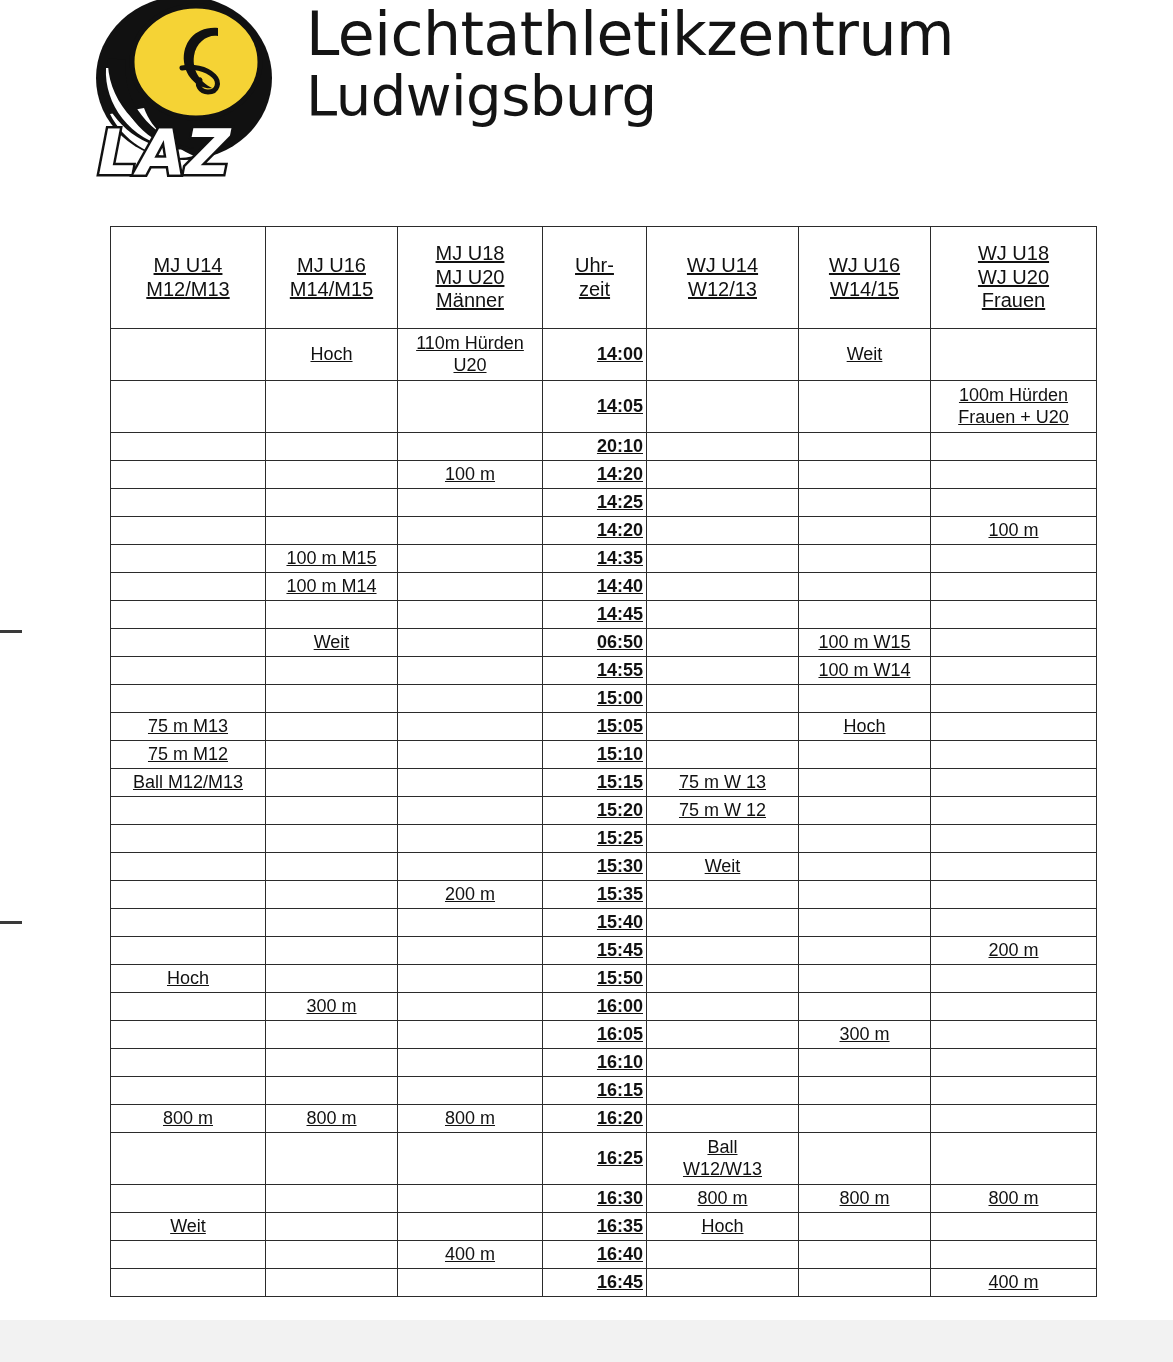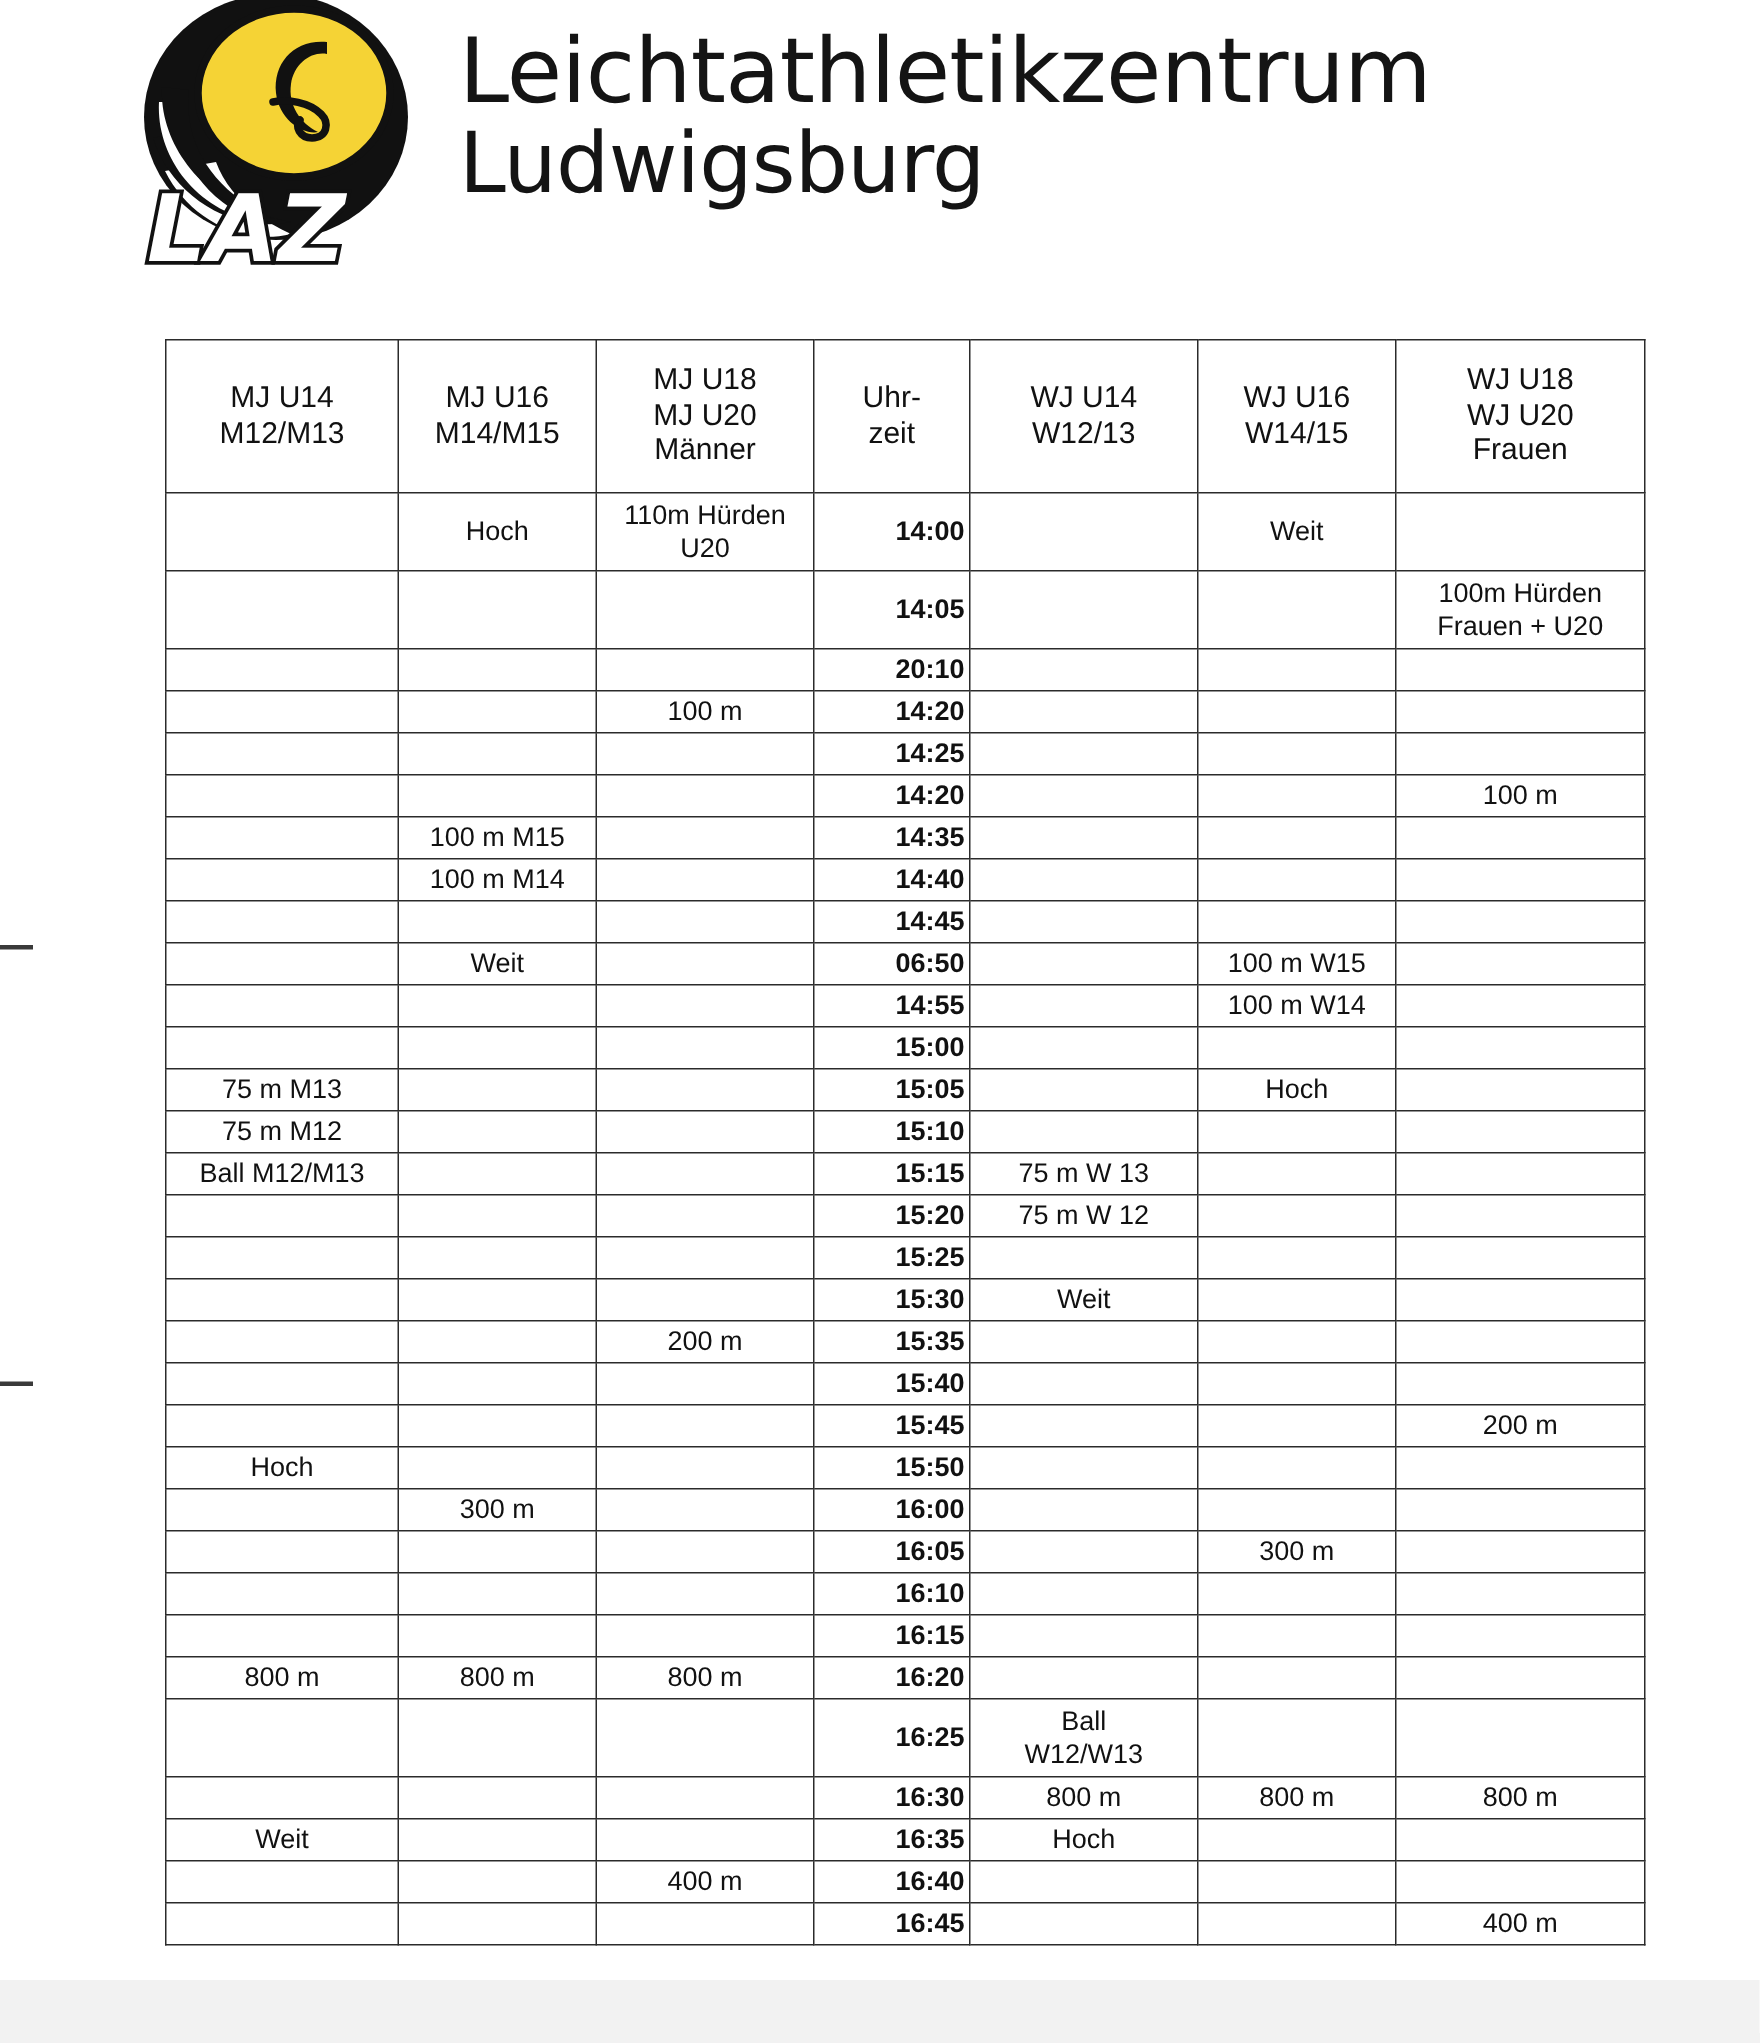--- a/index.html
+++ b/index.html
@@ -39,38 +39,39 @@
     width: 200px;
     height: 200px;
     position: relative;
     flex: none;
     margin-top: -4px;
   }
   .logo svg { display: block; }
 
   .title-block {
     margin-left: 20px;
-    margin-top: 18px;
+    margin-top: 4px;
   }
   .title-line {
     font-family: "DejaVu Sans", sans-serif;
     font-weight: 400;
     color: #141414;
     line-height: 1.02;
     letter-spacing: -0.5px;
   }
   .title-line.one { font-size: 60px; }
   .title-line.two { font-size: 56px; margin-top: 2px; }
 
   
   .table-wrap {
     position: absolute;
     left: 110px;
     top: 226px;
     width: 986px;
+    text-decoration: underline;
   }
   table.schedule {
     border-collapse: collapse;
     table-layout: fixed;
     width: 986px;
     background: #fff;
   }
   table.schedule td, table.schedule th {
     border: 1px solid #2b2b2b;
     text-align: center;

